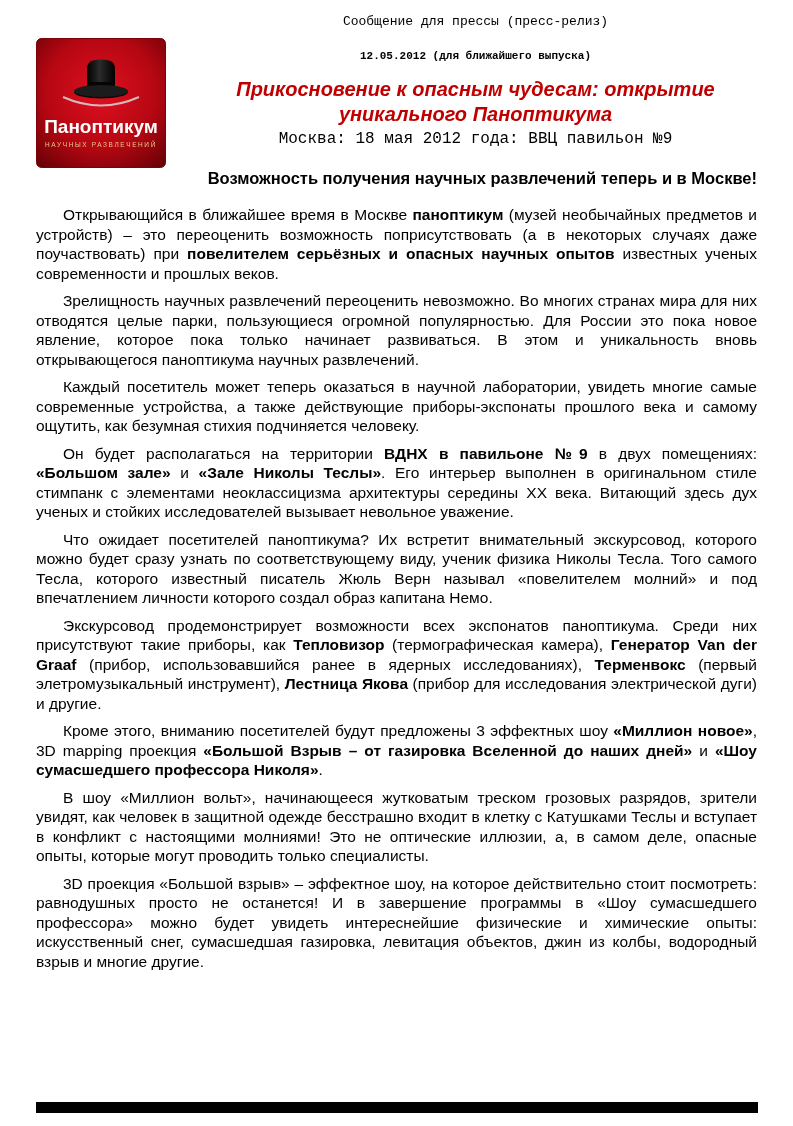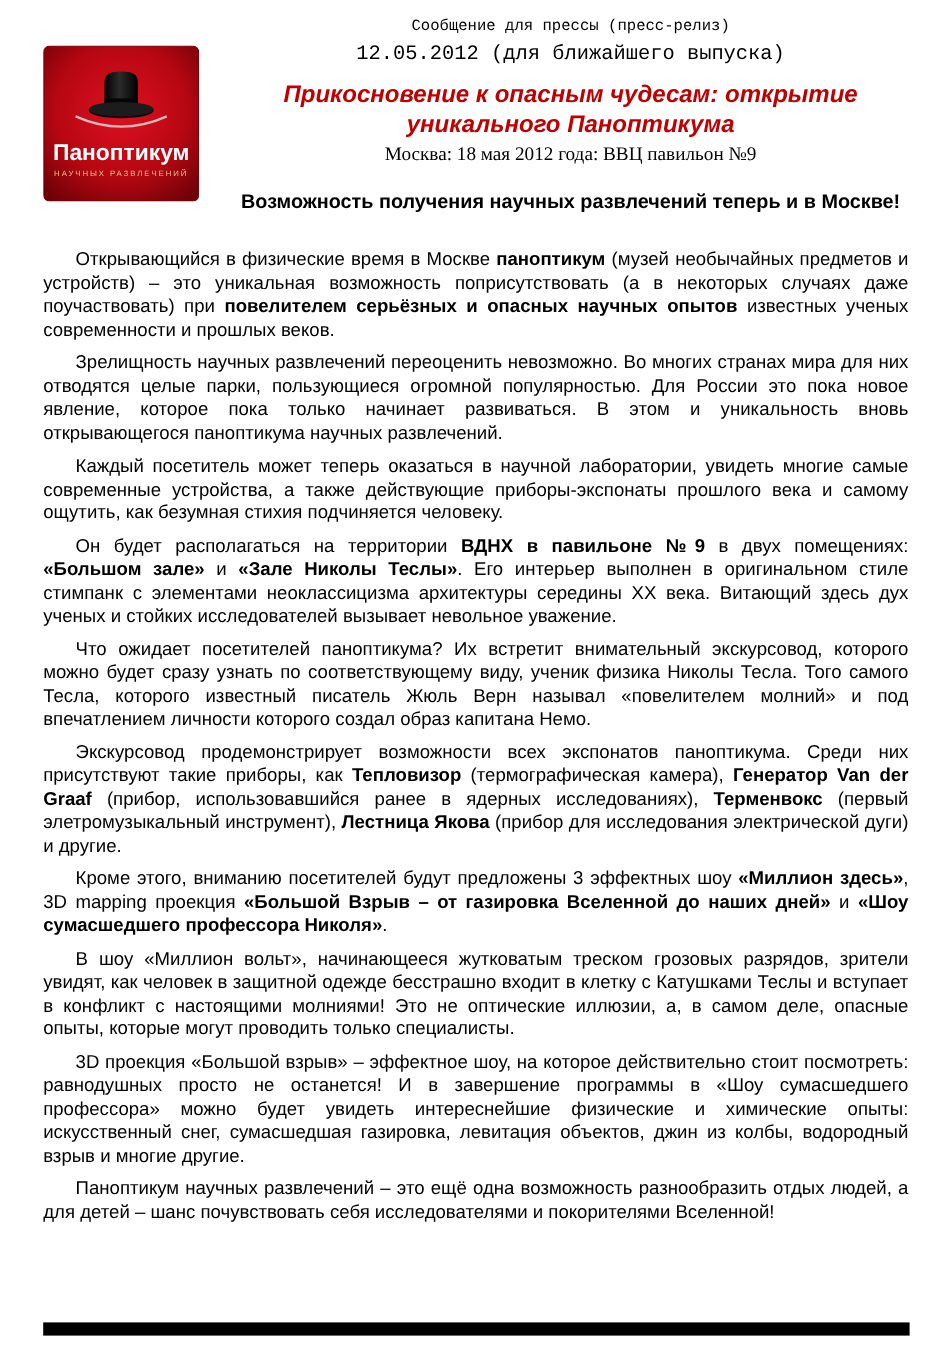--- a/index.html
+++ b/index.html
@@ -16,42 +16,44 @@
   .header { display: flex; padding: 14px 36px 0 36px; }
   .logo-wrap { flex: none; width: 130px; margin-top: 24px; }
   .header-text { flex: 1; text-align: center; padding-left: 28px; }
   .press-label {
     font-family: "Liberation Mono", monospace;
     font-size: 13px;
     line-height: 16px;
   }
   .press-date {
     font-family: "Liberation Mono", monospace;
-    font-size: 17px;
+    font-size: 11px;
     line-height: 14px;
-    margin-top: 9px;
+    margin-top: 19px;
+    font-weight: bold;
   }
   .doc-title {
     margin: 14px 0 2px 0;
     font-size: 20px;
     font-weight: bold;
     line-height: 25px;
     color: var(--accent_red, #C00000);
     font-style: italic;
   }
   .event-line {
-    font-family: Liberation Serif, serif;
+    font-family: Liberation Mono, monospace;
     font-size: 16px;
     line-height: 20px;
   }
   .intro-heading {
-    margin: 18px 0 16px 0;
+    margin: 18px 0 4px 0;
     font-size: 16.5px;
     font-weight: bold;
     line-height: 22px;
+    text-align: right;
   }
   .body-text {
     padding: 12px 36px 0 36px;
   }
   .para {
     margin: 0 0 8px 0;
     font-size: 15.5px;
     line-height: 19.5px;
     text-align: justify;
     text-indent: 27px;
@@ -105,27 +107,26 @@
       <div class="press-label">Сообщение для прессы (пресс-релиз)</div>
       <div class="press-date">12.05.2012 (для ближайшего выпуска)</div>
       <h1 class="doc-title">Прикосновение к опасным чудесам: открытие уникального Паноптикума</h1>
       <div class="event-line">Москва: 18 мая 2012 года: ВВЦ павильон №9</div>
       <h2 class="intro-heading">Возможность получения научных развлечений теперь и в Москве!</h2>
     </div>
 
   </div>
 
   <div class="body-text">
-      <p class="para"><span>Открывающийся в физические время в Москве </span><span class="bold">паноптикум</span><span> (музей необычайных предметов и устройств) – это уникальная возможность поприсутствовать (а в некоторых случаях даже поучаствовать) при </span><span class="bold">повелителем серьёзных и опасных научных опытов</span><span> известных ученых современности и прошлых веков.</span></p>
+      <p class="para"><span>Открывающийся в ближайшее время в Москве </span><span class="bold">паноптикум</span><span> (музей необычайных предметов и устройств) – это переоценить возможность поприсутствовать (а в некоторых случаях даже поучаствовать) при </span><span class="bold">повелителем серьёзных и опасных научных опытов</span><span> известных ученых современности и прошлых веков.</span></p>
       <p class="para"><span>Зрелищность научных развлечений переоценить невозможно. Во многих странах мира для них отводятся целые парки, пользующиеся огромной популярностью. Для России это пока новое явление, которое пока только начинает развиваться. В этом и уникальность вновь открывающегося паноптикума научных развлечений.</span></p>
       <p class="para"><span>Каждый посетитель может теперь оказаться в научной лаборатории, увидеть многие самые современные устройства, а также действующие приборы-экспонаты прошлого века и самому ощутить, как безумная стихия подчиняется человеку.</span></p>
       <p class="para"><span>Он будет располагаться на территории </span><span class="bold">ВДНХ в павильоне №9</span><span> в двух помещениях: </span><span class="bold">«Большом зале»</span><span> и </span><span class="bold">«Зале Николы Теслы»</span><span>. Его интерьер выполнен в оригинальном стиле стимпанк с элементами неоклассицизма архитектуры середины XX века. Витающий здесь дух ученых и стойких исследователей вызывает невольное уважение.</span></p>
       <p class="para"><span>Что ожидает посетителей паноптикума? Их встретит внимательный экскурсовод, которого можно будет сразу узнать по соответствующему виду, ученик физика Николы Тесла. Того самого Тесла, которого известный писатель Жюль Верн называл «повелителем молний» и под впечатлением личности которого создал образ капитана Немо.</span></p>
       <p class="para"><span>Экскурсовод продемонстрирует возможности всех экспонатов паноптикума. Среди них присутствуют такие приборы, как </span><span class="bold">Тепловизор</span><span> (термографическая камера), </span><span class="bold">Генератор Van der Graaf</span><span> (прибор, использовавшийся ранее в ядерных исследованиях), </span><span class="bold">Терменвокс</span><span> (первый элетромузыкальный инструмент), </span><span class="bold">Лестница Якова</span><span> (прибор для исследования электрической дуги) и другие.</span></p>
-      <p class="para"><span>Кроме этого, вниманию посетителей будут предложены 3 эффектных шоу </span><span class="bold">«Миллион здесь»</span><span>, 3D mapping проекция </span><span class="bold">«Большой Взрыв – от газировка Вселенной до наших дней»</span><span> и </span><span class="bold">«Шоу сумасшедшего профессора Николя»</span><span>.</span></p>
+      <p class="para"><span>Кроме этого, вниманию посетителей будут предложены 3 эффектных шоу </span><span class="bold">«Миллион новое»</span><span>, 3D mapping проекция </span><span class="bold">«Большой Взрыв – от газировка Вселенной до наших дней»</span><span> и </span><span class="bold">«Шоу сумасшедшего профессора Николя»</span><span>.</span></p>
       <p class="para"><span>В шоу «Миллион вольт», начинающееся жутковатым треском грозовых разрядов, зрители увидят, как человек в защитной одежде бесстрашно входит в клетку с Катушками Теслы и вступает в конфликт с настоящими молниями! Это не оптические иллюзии, а, в самом деле, опасные опыты, которые могут проводить только специалисты.</span></p>
       <p class="para"><span>3D проекция «Большой взрыв» – эффектное шоу, на которое действительно стоит посмотреть: равнодушных просто не останется! И в завершение программы в «Шоу сумасшедшего профессора» можно будет увидеть интереснейшие физические и химические опыты: искусственный снег, сумасшедшая газировка, левитация объектов, джин из колбы, водородный взрыв и многие другие.</span></p>
-      <p class="para"><span>Паноптикум научных развлечений – это ещё одна возможность разнообразить отдых людей, а для детей – шанс почувствовать себя исследователями и покорителями Вселенной!</span></p>
     </div>
 
   <div class="bottom-bar"></div>
 
 </div>
 
 </body></html>

